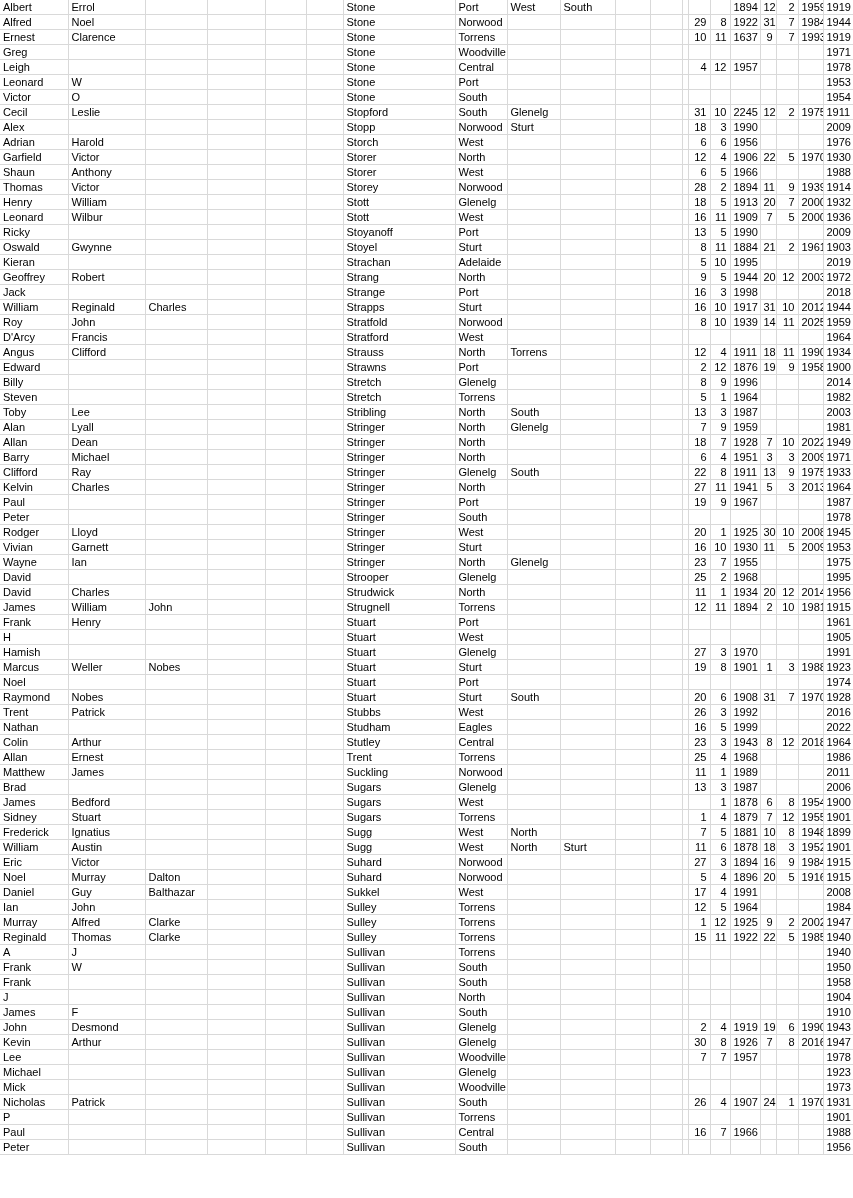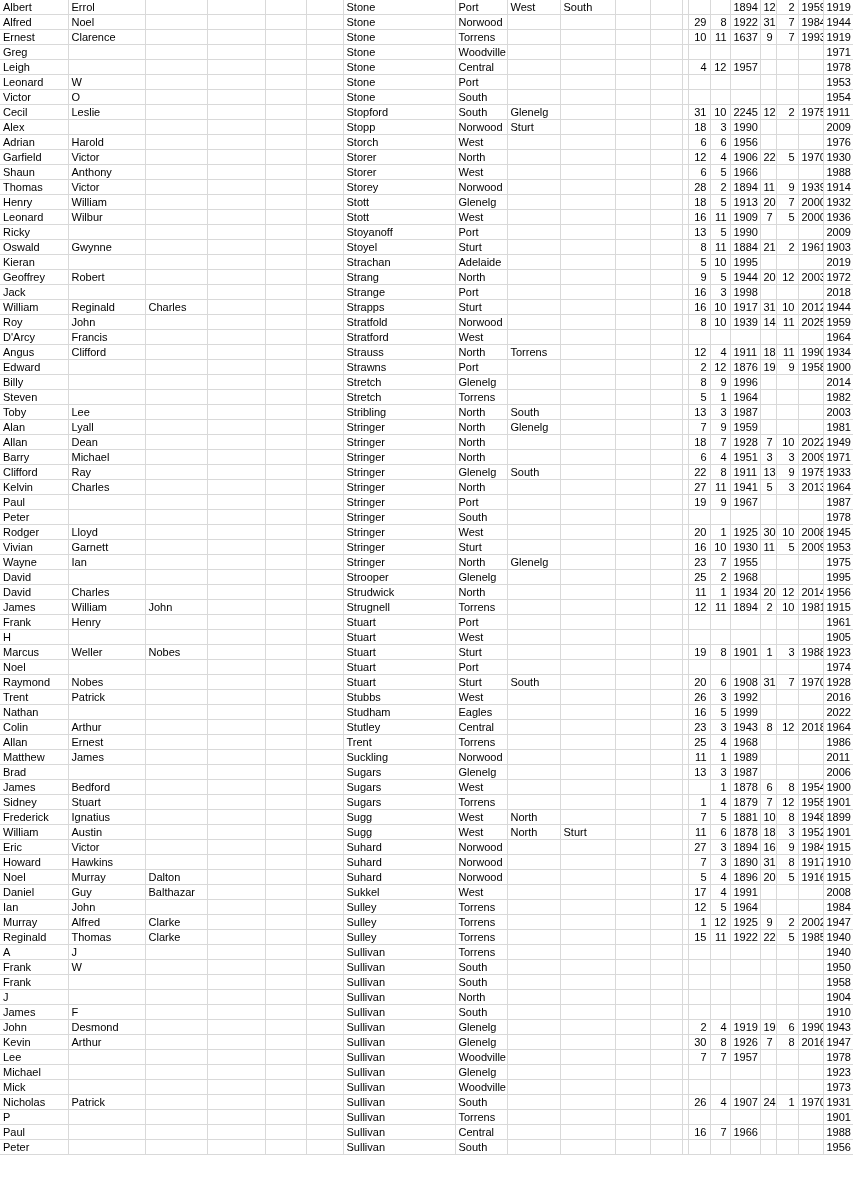--- a/index.html
+++ b/index.html
@@ -1000,20 +1000,42 @@
         <td></td>
         <td class="num"></td>
         <td class="num"></td>
         <td class="num"></td>
         <td class="num"></td>
         <td class="num"></td>
         <td class="num"></td>
         <td class="num last">1905</td>
       </tr>
       <tr>
+        <td>Hamish</td>
+        <td></td>
+        <td></td>
+        <td></td>
+        <td></td>
+        <td></td>
+        <td>Stuart</td>
+        <td>Glenelg</td>
+        <td></td>
+        <td></td>
+        <td></td>
+        <td></td>
+        <td></td>
+        <td class="num">27</td>
+        <td class="num">3</td>
+        <td class="num">1970</td>
+        <td class="num"></td>
+        <td class="num"></td>
+        <td class="num"></td>
+        <td class="num last">1991</td>
+      </tr>
+      <tr>
         <td>Marcus</td>
         <td>Weller</td>
         <td>Nobes</td>
         <td></td>
         <td></td>
         <td></td>
         <td>Stuart</td>
         <td>Sturt</td>
         <td></td>
         <td></td>
@@ -1308,42 +1330,20 @@
         <td></td>
         <td class="num">27</td>
         <td class="num">3</td>
         <td class="num">1894</td>
         <td class="num">16</td>
         <td class="num">9</td>
         <td class="num">1984</td>
         <td class="num last">1915</td>
       </tr>
       <tr>
-        <td>Howard</td>
-        <td>Hawkins</td>
-        <td></td>
-        <td></td>
-        <td></td>
-        <td></td>
-        <td>Suhard</td>
-        <td>Norwood</td>
-        <td></td>
-        <td></td>
-        <td></td>
-        <td></td>
-        <td></td>
-        <td class="num">7</td>
-        <td class="num">3</td>
-        <td class="num">1890</td>
-        <td class="num">31</td>
-        <td class="num">8</td>
-        <td class="num">1917</td>
-        <td class="num last">1910</td>
-      </tr>
-      <tr>
         <td>Noel</td>
         <td>Murray</td>
         <td>Dalton</td>
         <td></td>
         <td></td>
         <td></td>
         <td>Suhard</td>
         <td>Norwood</td>
         <td></td>
         <td></td>

